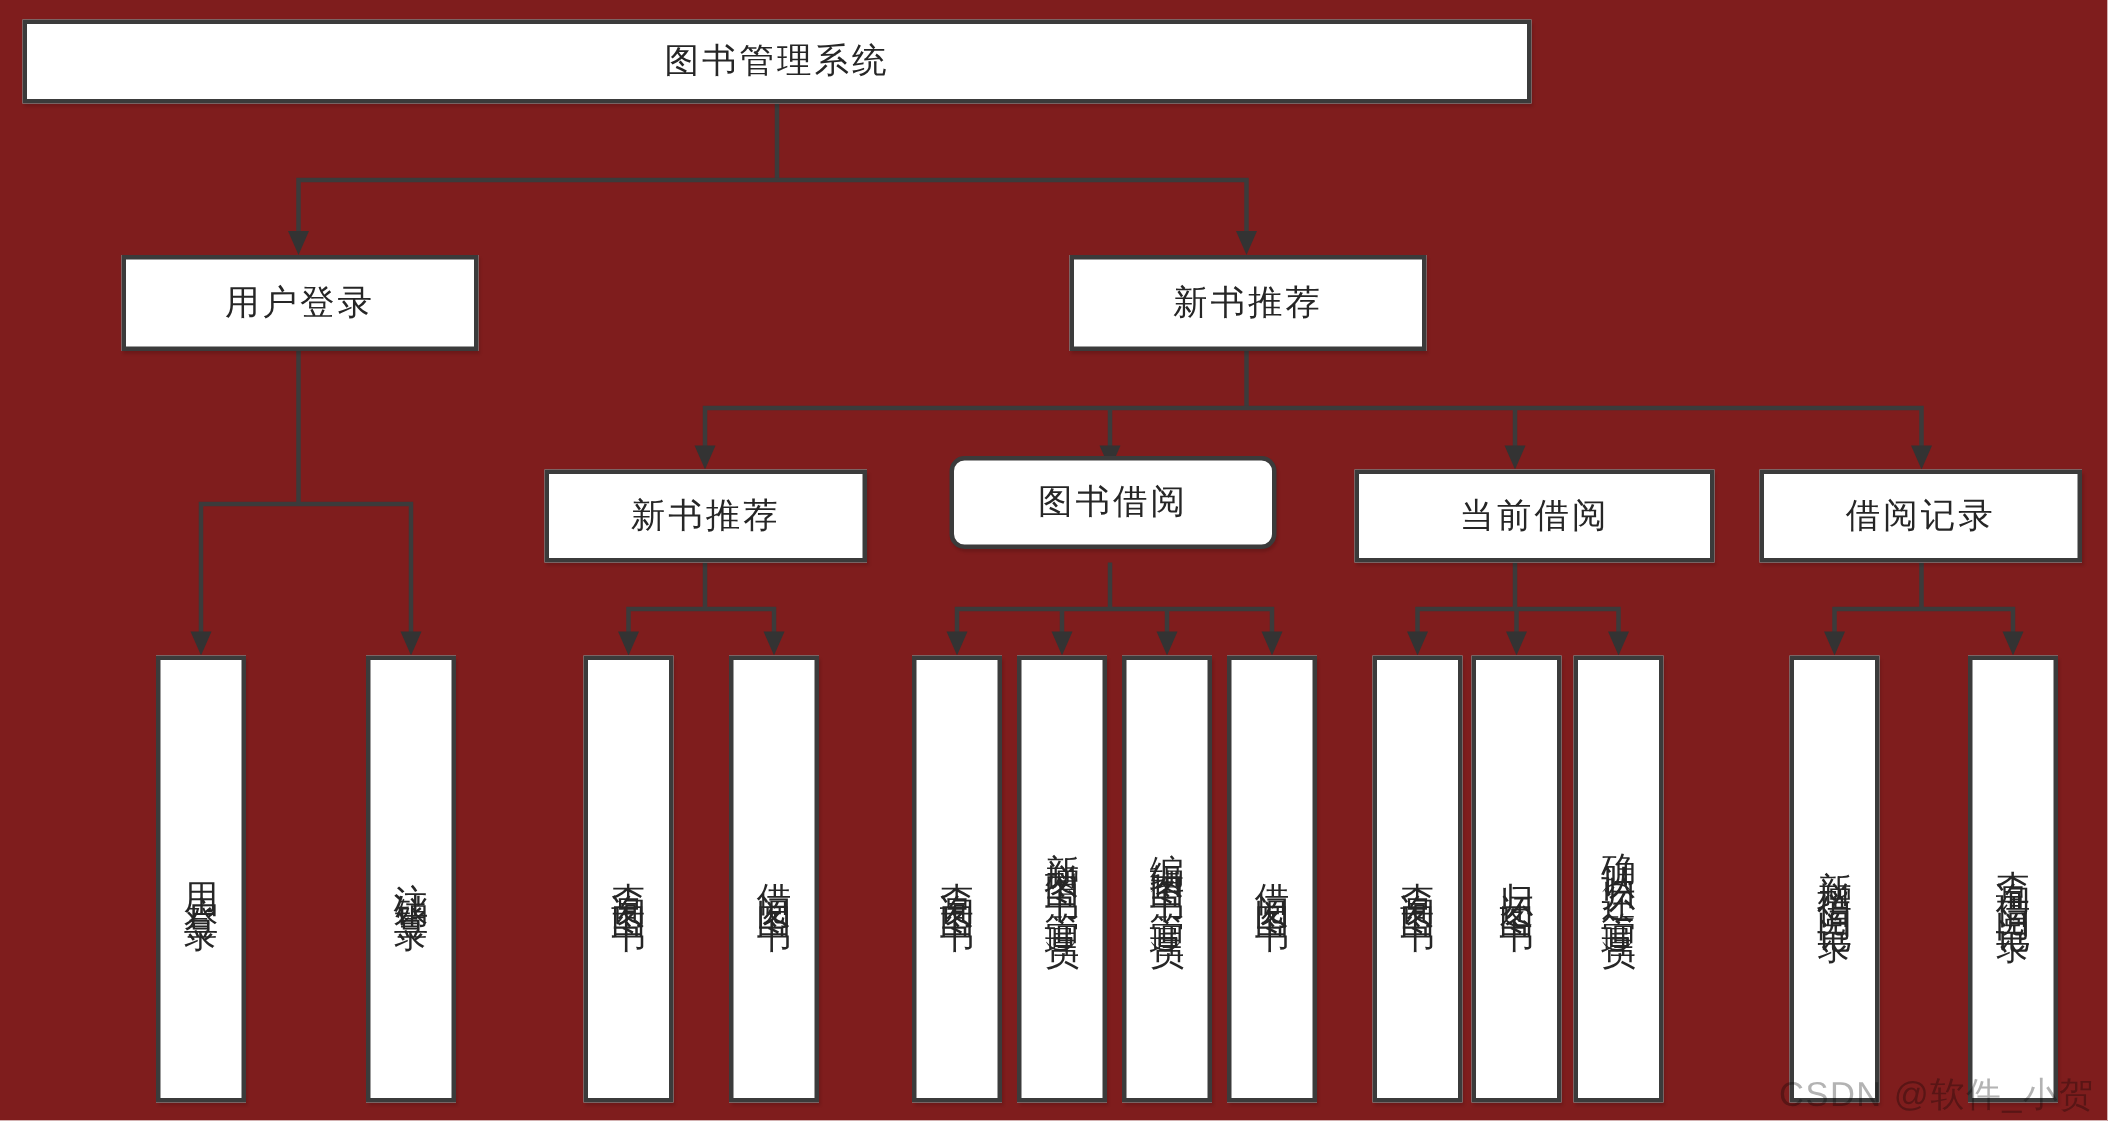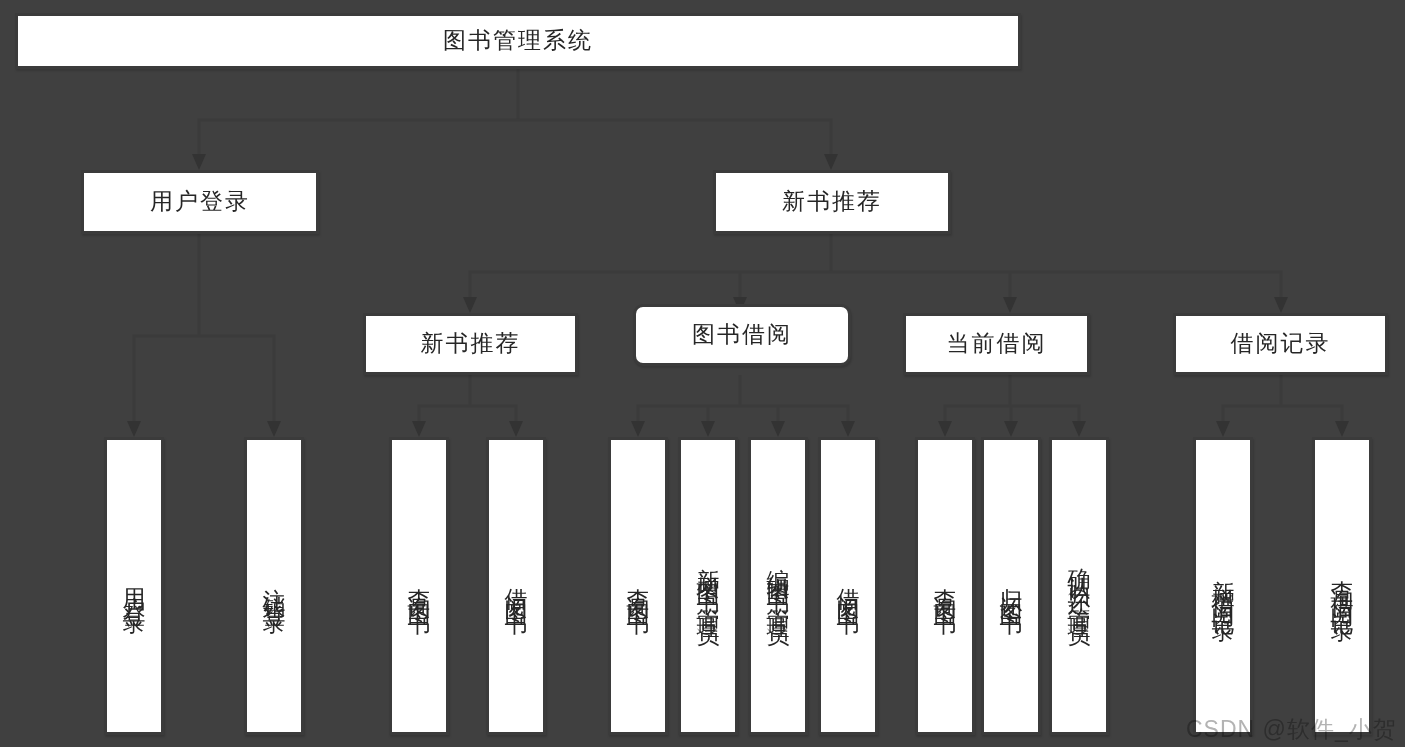--- a/index.html
+++ b/index.html
@@ -1,17 +1,17 @@
 <!DOCTYPE html>
 <html><head>
 <meta charset="utf-8">
 <style>
   html,body{margin:0;padding:0;background:#ffffff;}
   .canvas{
-    position:relative;width:1405px;height:747px;background:#404040;overflow:hidden;
+    position:relative;width:1405px;height:747px;background:#7f1d1d;overflow:hidden;
     font-family:"Liberation Sans", sans-serif;color:#262626;
   }
   .wires{position:absolute;left:0;top:0;width:1405px;height:747px;pointer-events:none;}
   .wires path{stroke:#3b3b3b;stroke-width:3;fill:none;}
   .wires polygon{fill:#333333;stroke:none;}
   .node{
     position:absolute;background:#ffffff;border:3px solid #3b3b3b;box-sizing:border-box;
     display:flex;align-items:center;justify-content:center;
     font-size:23px;letter-spacing:2px;line-height:1.2;
     box-shadow:1px 2px 2px rgba(0,0,0,0.15);
@@ -66,21 +66,21 @@
     </g>
   </svg>
 
   <div class="node" style="left:15px;top:13px;width:1006px;height:56px;">图书管理系统</div>
 
   <div class="node" style="left:81px;top:170px;width:238px;height:64px;">用户登录</div>
   <div class="node" style="left:713px;top:170px;width:238px;height:64px;">新书推荐</div>
 
   <div class="node" style="left:363px;top:313px;width:215px;height:62px;">新书推荐</div>
   <div class="node" style="left:633px;top:304px;width:218px;height:62px;border-radius:10px;">图书借阅</div>
-  <div class="node" style="left:903px;top:313px;width:187px;height:62px;">当前借阅</div>
+  <div class="node" style="left:903px;top:313px;width:240px;height:62px;">当前借阅</div>
   <div class="node" style="left:1173px;top:313px;width:215px;height:62px;">借阅记录</div>
 
   <div class="node vbox" style="left:104px;top:437px;width:60px;height:298px;">用户登录</div>
   <div class="node vbox" style="left:244px;top:437px;width:60px;height:298px;">注销登录</div>
 
   <div class="node vbox" style="left:389px;top:437px;width:60px;height:298px;">查询图书</div>
   <div class="node vbox" style="left:486px;top:437px;width:60px;height:298px;">借阅图书</div>
 
   <div class="node vbox" style="left:608px;top:437px;width:60px;height:298px;">查询图书</div>
   <div class="node vbox" style="left:678px;top:437px;width:60px;height:298px;">新增图书（管理员）</div>

